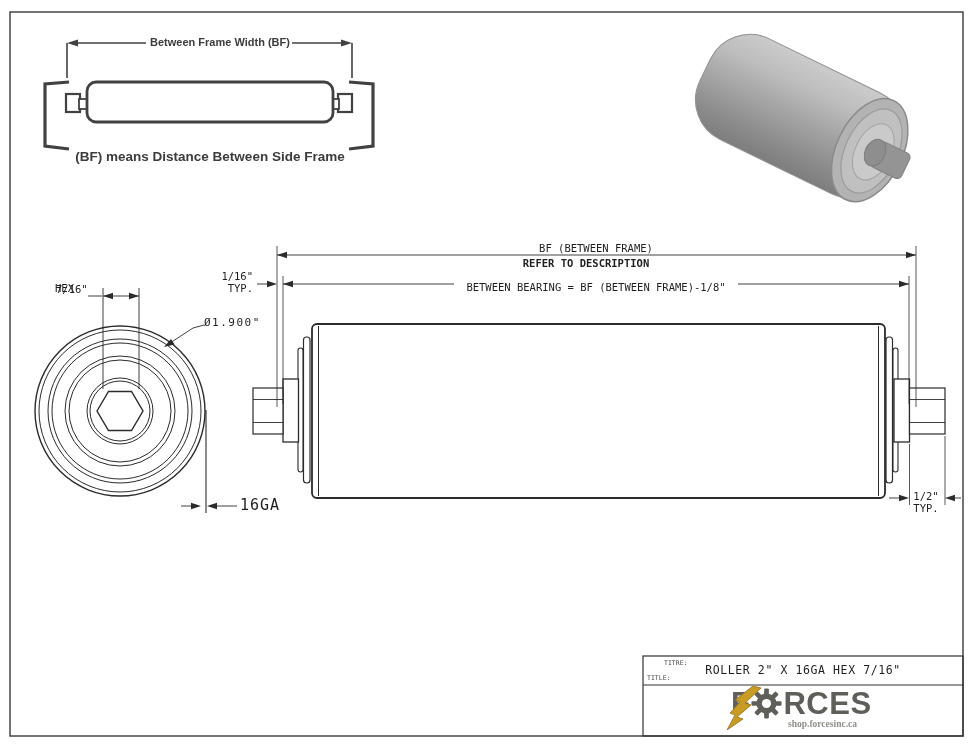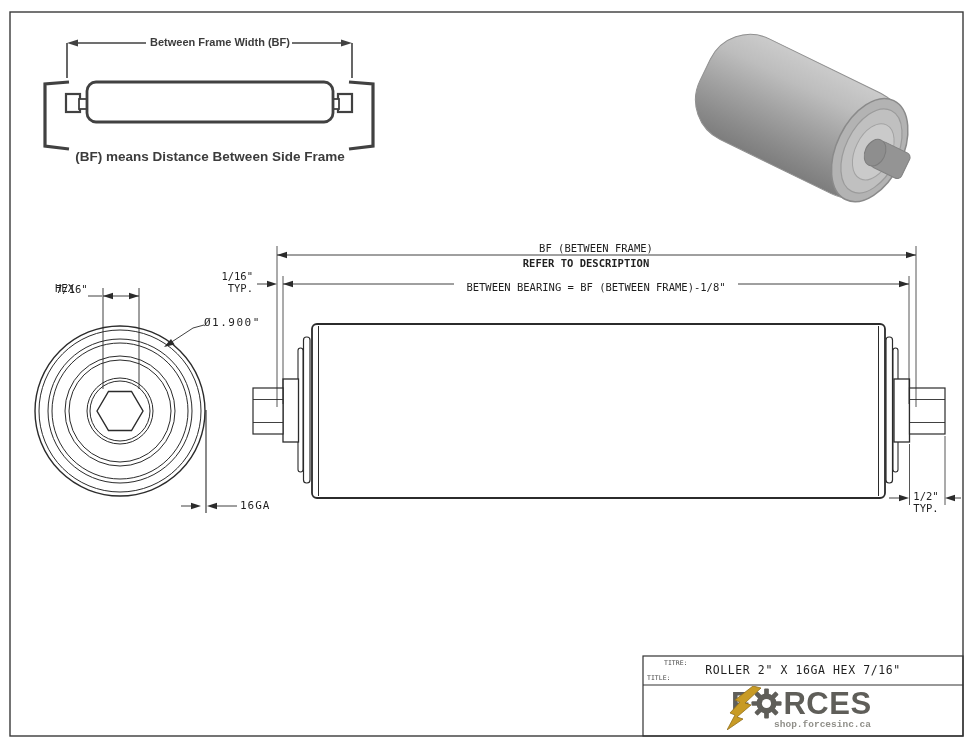--- a/index.html
+++ b/index.html
@@ -15,21 +15,21 @@
   .tb-small{position:absolute;font-family:"DejaVu Sans Mono",monospace;font-size:6.5px;
        line-height:7.5px;color:#4a4a4a;}
   #block-title{position:absolute;left:643px;top:663px;width:320px;text-align:center;
        font-family:"DejaVu Sans Mono",monospace;font-size:11.5px;letter-spacing:.6px;color:#1f1f1f;}
   #logo{position:absolute;left:731px;top:685px;height:36px;display:flex;align-items:center;}
   #logo .wordpart{font-family:"Liberation Sans",sans-serif;font-weight:bold;font-size:31px;
        letter-spacing:.5px;color:#5f5e59;line-height:31px;}
   #gear-svg{margin:0 1px;}
   #bolt{position:absolute;left:727px;top:686px;z-index:3;}
   #website{position:absolute;left:762px;top:719px;width:121px;text-align:center;
-       font-family:Liberation Mono, monospace;font-weight:bold;font-size:9.5px;color:#8f8e88;}
+       font-family:Liberation Serif, serif;font-weight:bold;font-size:9.5px;color:#8f8e88;}
 </style>
 </head>
 <body>
 
 <div id="stage">
 
   <svg id="linework" width="978" height="748" viewBox="0 0 978 748">
 
     <defs>
       <linearGradient id="cylGrad" x1="0" y1="0" x2="0" y2="1">
@@ -141,21 +141,21 @@
   <div class="lbl ctr" style="left:446px;top:282px;width:300px;">BETWEEN BEARING = BF (BETWEEN FRAME)-1/8"</div>
 
   <div class="lbl rt" style="left:205px;top:271px;width:48px;">1/16"</div>
   <div class="lbl rt" style="left:205px;top:283px;width:48px;">TYP.</div>
 
   <div class="lbl" style="left:56px;top:283.5px;">7/16"</div>
   <div class="lbl" style="left:55px;top:283px;">HEX</div>
 
   <div class="lbl" style="left:204px;top:317px;font-size:11px;letter-spacing:1.5px;">Ø1.900"</div>
 
-  <div class="lbl" style="left:240px;top:500px;font-size:11px;letter-spacing:1px;">16GA</div>
+  <div class="lbl" style="left:240px;top:500px;font-size:15px;letter-spacing:1px;">16GA</div>
 
   <div class="lbl ctr" style="left:906px;top:491px;width:40px;">1/2"</div>
   <div class="lbl ctr" style="left:906px;top:503px;width:40px;">TYP.</div>
 
   <div class="tb-small" style="left:664px;top:660px;">TITRE:</div>
   <div class="tb-small" style="left:647px;top:668px;margin-top:7px;">TITLE:</div>
   <div id="block-title">ROLLER 2" X 16GA HEX 7/16"</div>
 
   <div id="logo">
     <span class="wordpart">F</span>

